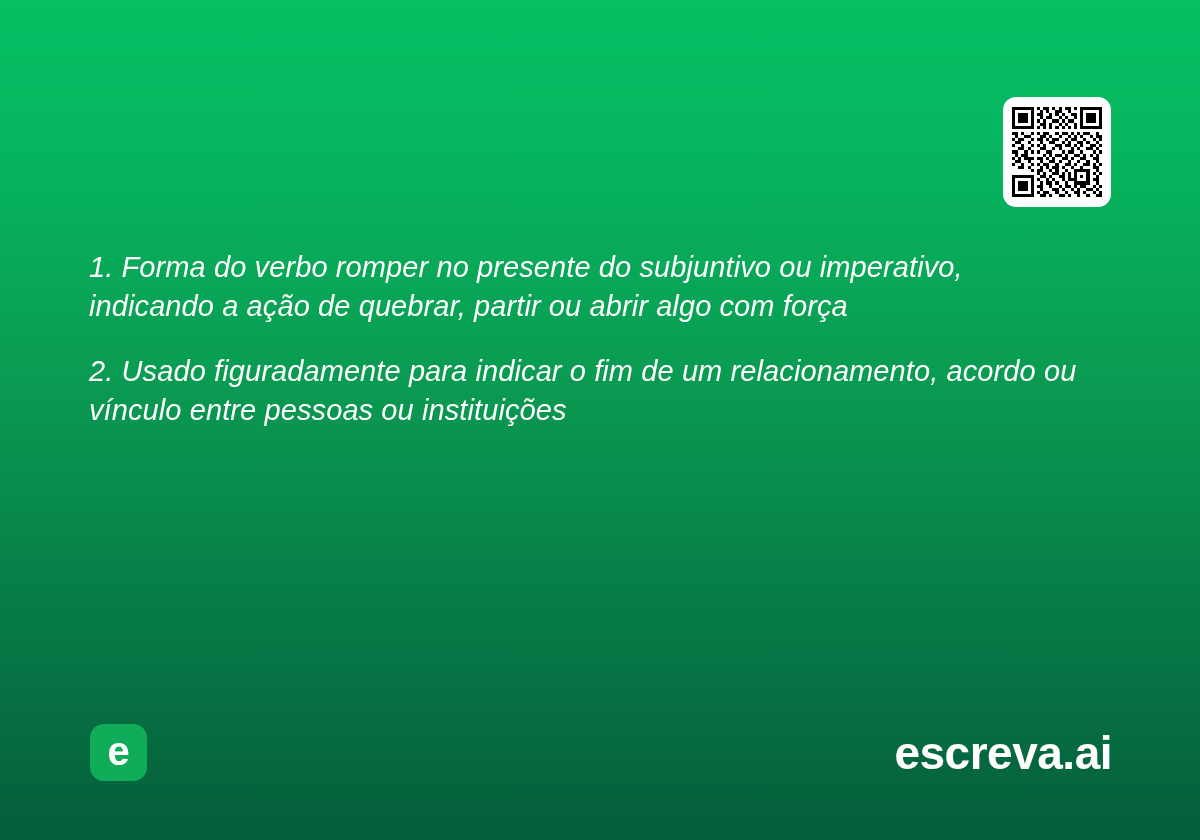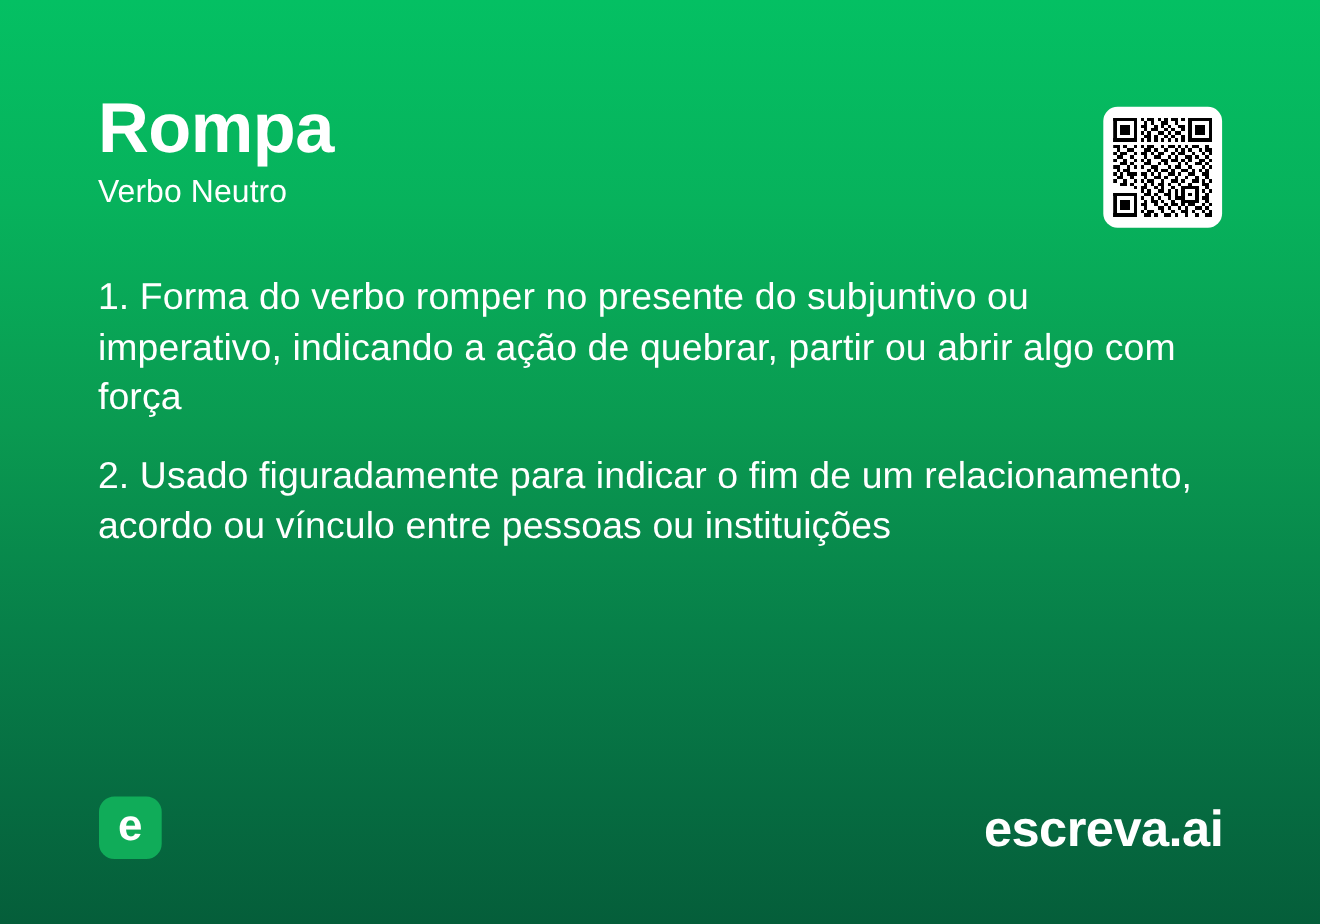--- a/index.html
+++ b/index.html
@@ -69,25 +69,26 @@
 
   
   #definitions {
     position: absolute;
     left: 89px;
     top: 248px;
     width: 1000px;
   }
 
   .definition {
-    font-size: 34px;
+    font-size: 29px;
     color: #ffffff;
     line-height: 1.34;
     margin-bottom: 26px;
     letter-spacing: 0.1px;
+    font-style: italic;
   }
   .definition:last-child { margin-bottom: 0; }
 
   
   #logo-badge {
     position: absolute;
     left: 90px;
     top: 724px;
     width: 57px;
     height: 57px;
@@ -114,24 +115,20 @@
     color: #ffffff;
     line-height: 1.15;
     letter-spacing: -0.5px;
   }
 </style>
 </head>
 <body>
 
 <div id="card">
 
-  <div id="header">
-    <div id="word">Rompa</div>
-    <div id="pos">Verbo Neutro</div>
-  </div>
 
   <div id="qr-panel">
     <svg viewBox="0 0 29 29" shape-rendering="crispEdges" aria-hidden="true">
       <rect width="29" height="29" fill="#ffffff"></rect>
       <g fill="#000000">
 
         <rect x="0" y="0" width="7" height="1"></rect>
           <rect x="0" y="6" width="7" height="1"></rect>
         <rect x="0" y="0" width="1" height="7"></rect>
           <rect x="6" y="0" width="1" height="7"></rect>

